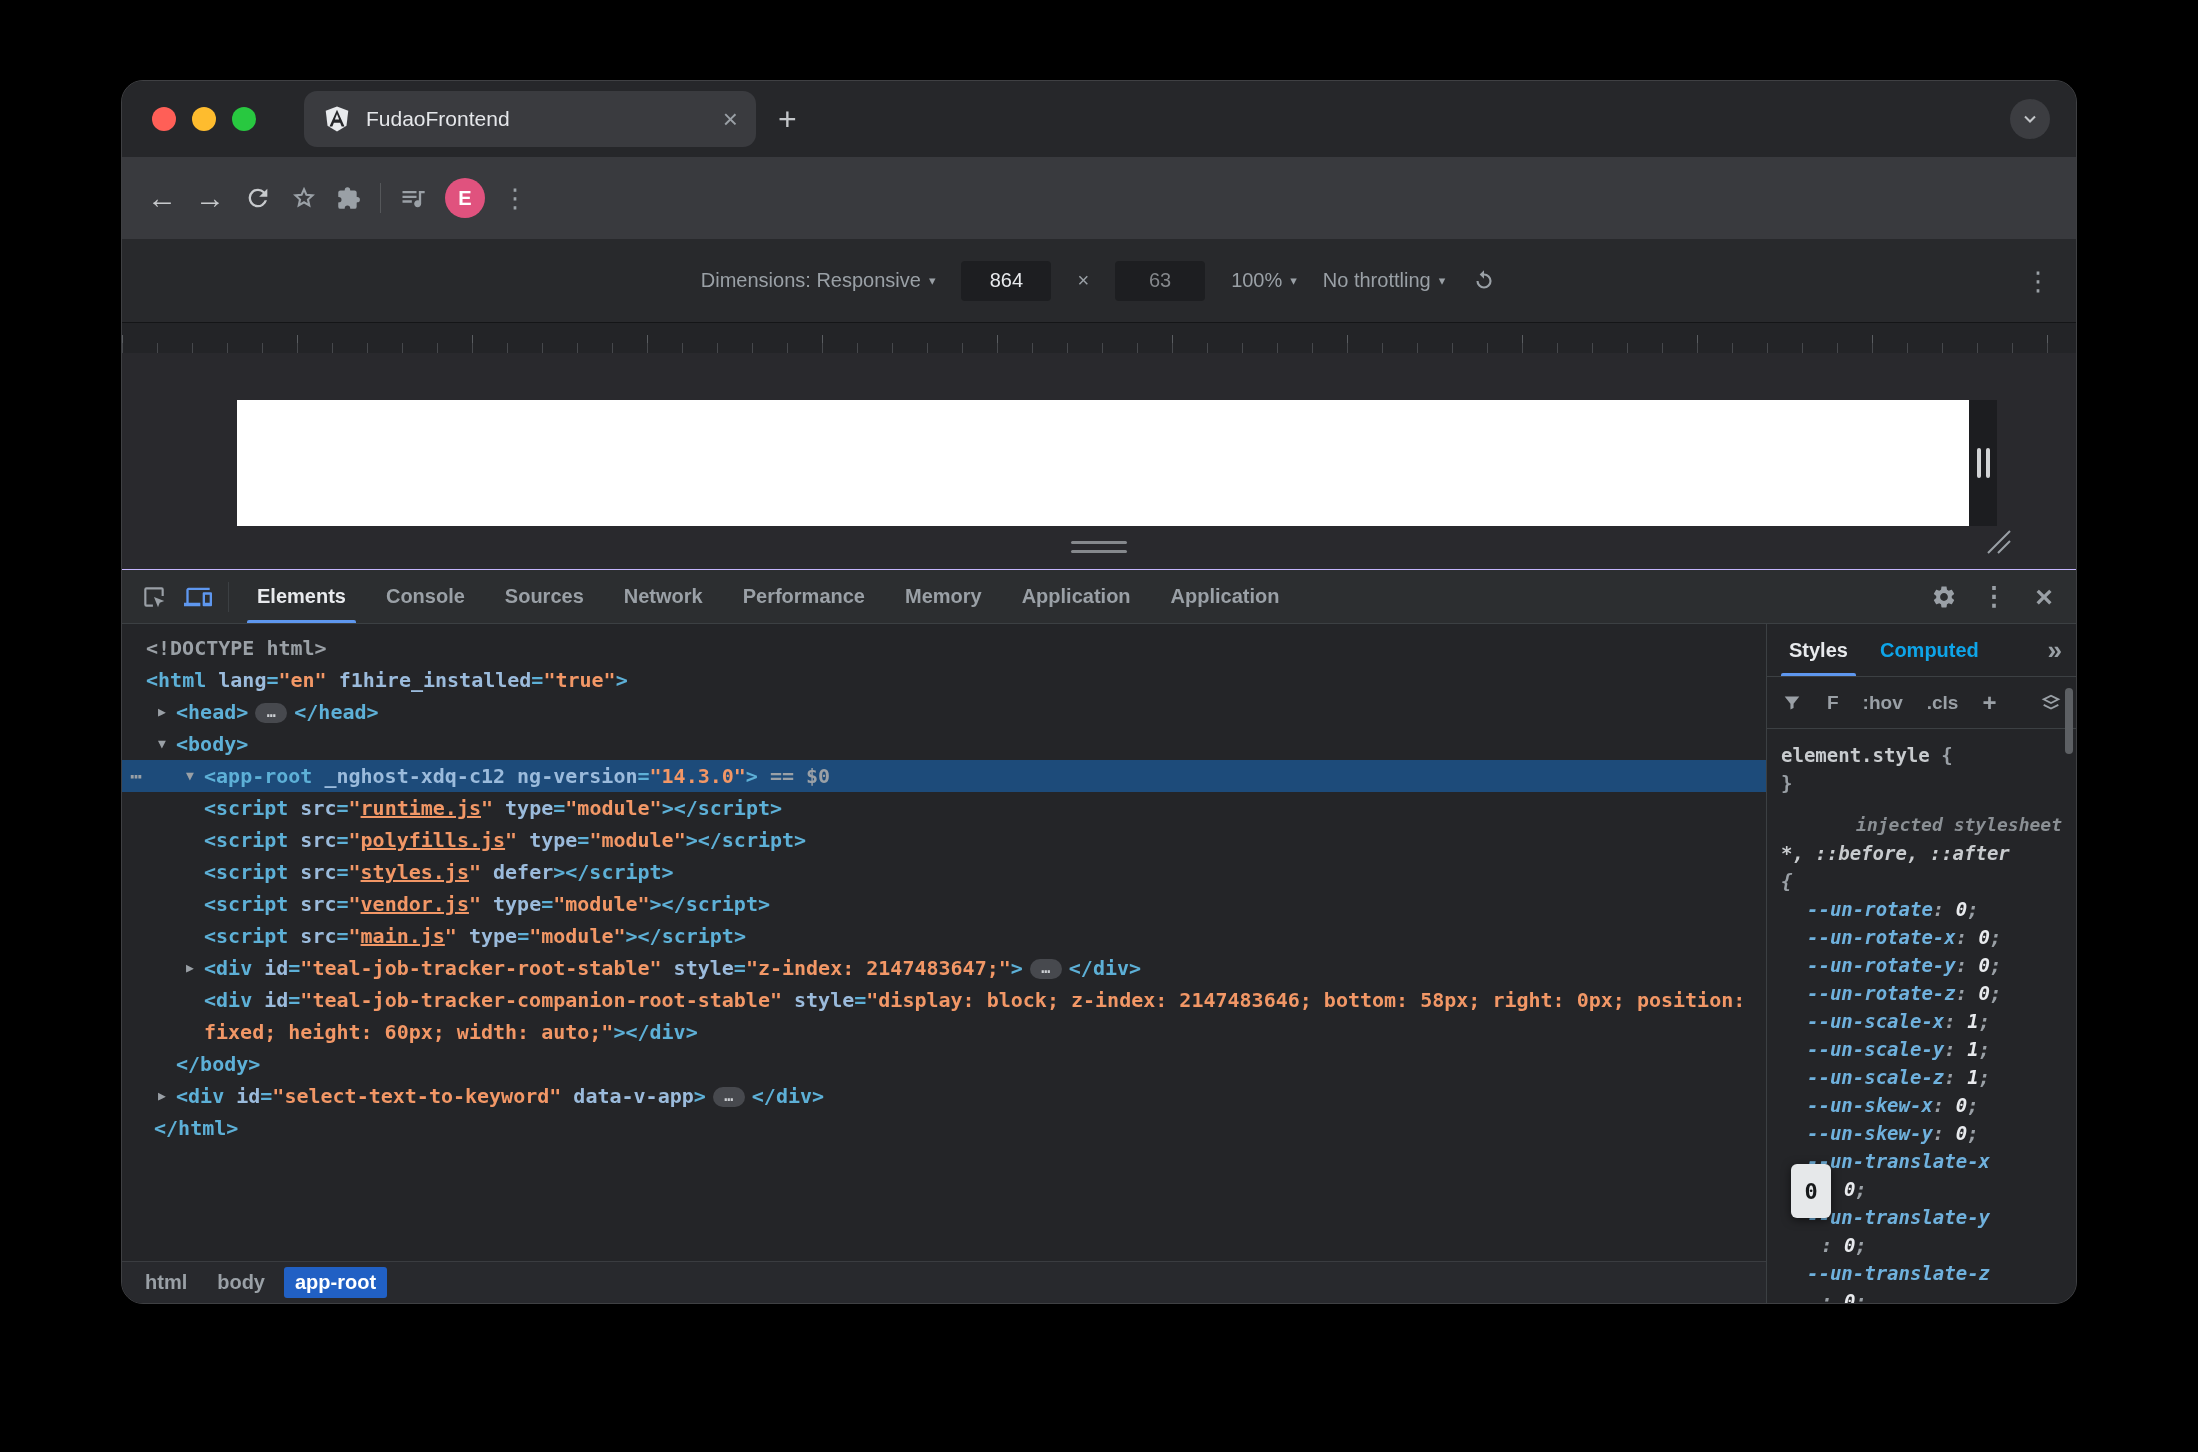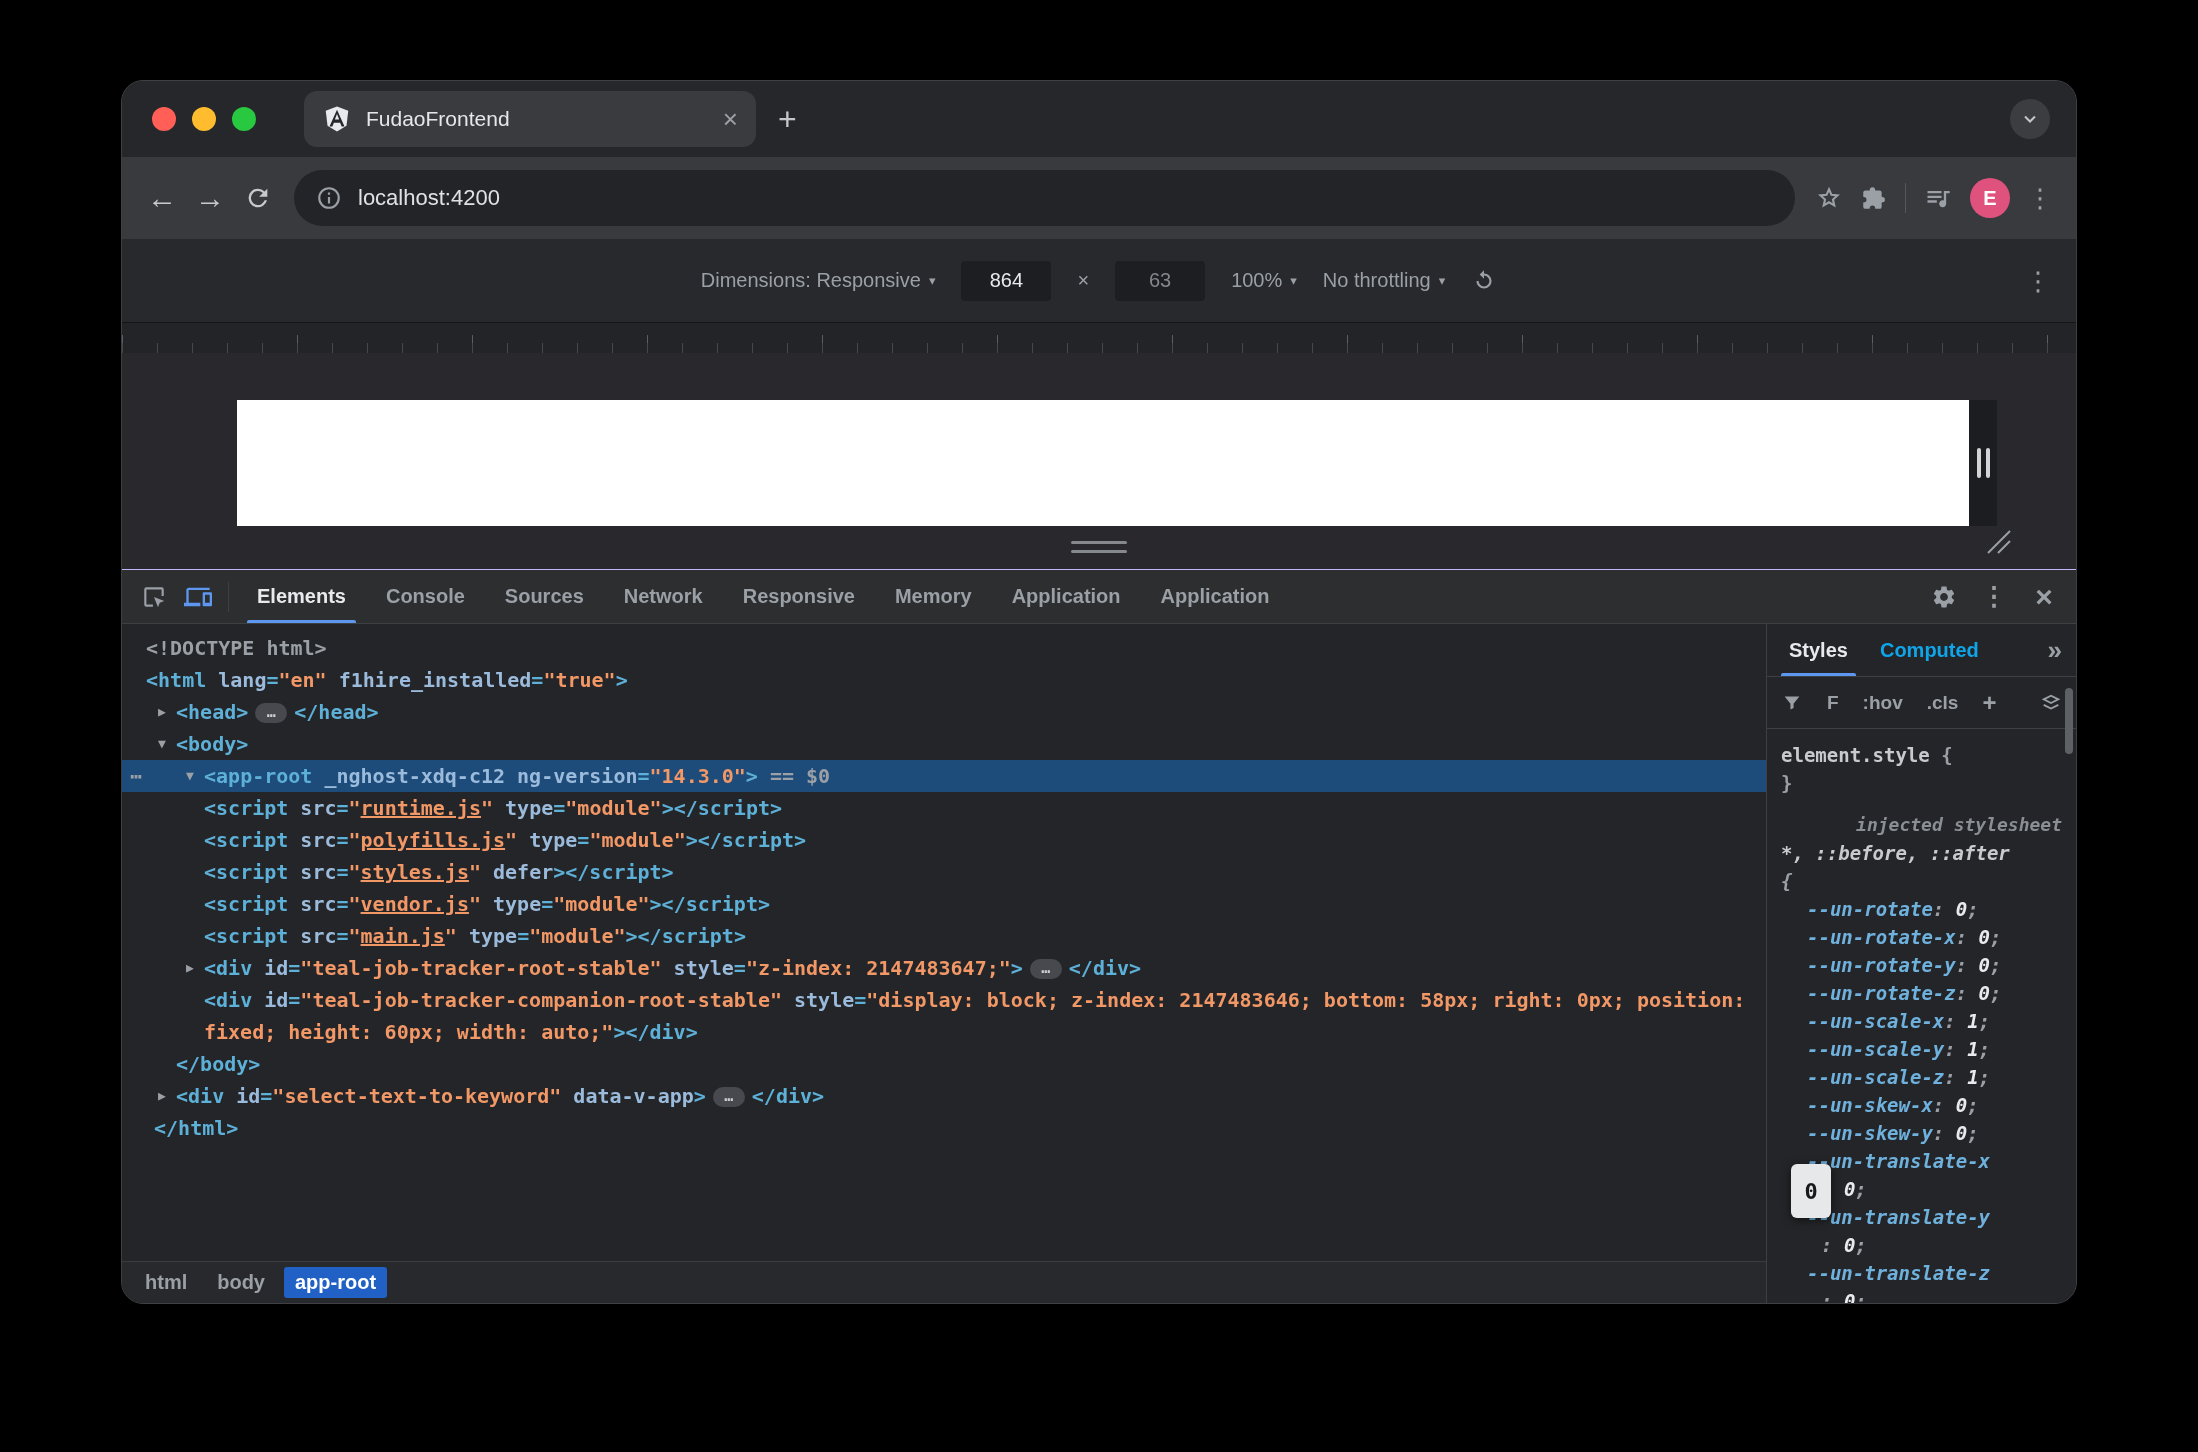--- a/index.html
+++ b/index.html
@@ -163,28 +163,20 @@
     </div>
 
     <div class="toolbar">
       <div class="nav-btn">←</div>
       <div class="nav-btn">→</div>
       <div class="nav-btn">
         <svg width="28" height="28" viewBox="0 0 24 24">
             <path fill="currentColor" d="M17.65 6.35A7.95 7.95 0 0 0 12 4a8 8 0 1 0 7.73 10h-2.08A6 6 0 1 1 12 6c1.66 0 3.14.69 4.22 1.78L13 11h7V4l-2.35 2.35z"></path>
           </svg>
       </div>
-      <div class="urlbar">
-        <span style="display:flex;color:#9aa0a6;">
-          <svg width="26" height="26" viewBox="0 0 24 24">
-              <path fill="currentColor" d="M12 2a10 10 0 1 0 0 20 10 10 0 0 0 0-20zm0 18a8 8 0 1 1 0-16 8 8 0 0 1 0 16zm-1-11h2V7h-2v2zm0 8h2v-6h-2v6z"></path>
-            </svg>
-        </span>
-        <span class="url-text">localhost:4200</span>
-      </div>
       <div class="tb-icon">
         <svg width="28" height="28" viewBox="0 0 24 24">
             <path fill="none" stroke="currentColor" stroke-width="1.8" d="M12 4.5l2.1 4.8 5.2.5-3.9 3.5 1.1 5.1-4.5-2.7-4.5 2.7 1.1-5.1L4.7 9.8l5.2-.5z"></path>
           </svg>
       </div>
       <div class="tb-icon">
         <svg width="26" height="26" viewBox="0 0 24 24">
             <path fill="currentColor" d="M20.5 11c-.28 0-.5-.22-.5-.5V7a2 2 0 0 0-2-2h-3.5c-.28 0-.5-.22-.5-.5a2.5 2.5 0 0 0-5 0c0 .28-.22.5-.5.5H5a2 2 0 0 0-2 2v3.5c0 .28.22.5.5.5a2.5 2.5 0 0 1 0 5c-.28 0-.5.22-.5.5V20a2 2 0 0 0 2 2h3.5c.28 0 .5-.22.5-.5a2.5 2.5 0 0 1 5 0c0 .28.22.5.5.5H18a2 2 0 0 0 2-2v-3.5c0-.28.22-.5.5-.5a2.5 2.5 0 0 0 0-5z"></path>
           </svg>
       </div>
@@ -252,21 +244,21 @@
           <svg width="28" height="28" viewBox="0 0 24 24">
               <path fill="currentColor" d="M4 6h18V4H4c-1.1 0-2 .9-2 2v11H0v3h14v-3H4V6zm19 2h-6c-.55 0-1 .45-1 1v10c0 .55.45 1 1 1h6c.55 0 1-.45 1-1V9c0-.55-.45-1-1-1zm-1 9h-4v-7h4v7z"></path>
             </svg>
         </div>
         <div class="dt-divider"></div>
         <div class="dt-tabs">
             <div class="dt-tab active">Elements</div>
             <div class="dt-tab">Console</div>
             <div class="dt-tab">Sources</div>
             <div class="dt-tab">Network</div>
-            <div class="dt-tab">Responsive</div>
+            <div class="dt-tab">Performance</div>
             <div class="dt-tab">Memory</div>
             <div class="dt-tab">Application</div>
             <div class="dt-tab">Application</div>
           </div>
         <div class="dt-right">
           <div class="icon-btn">
             <svg width="26" height="26" viewBox="0 0 24 24">
                 <path fill="currentColor" d="M19.14 12.94c.04-.3.06-.61.06-.94 0-.32-.02-.64-.07-.94l2.03-1.58c.18-.14.23-.41.12-.61l-1.92-3.32c-.12-.22-.37-.29-.59-.22l-2.39.96c-.5-.38-1.03-.7-1.62-.94l-.36-2.54c-.04-.24-.24-.41-.48-.41h-3.84c-.24 0-.43.17-.47.41l-.36 2.54c-.59.24-1.13.57-1.62.94l-2.39-.96c-.22-.08-.47 0-.59.22L2.74 8.87c-.12.21-.08.47.12.61l2.03 1.58c-.05.3-.09.63-.09.94s.02.64.07.94l-2.03 1.58c-.18.14-.23.41-.12.61l1.92 3.32c.12.22.37.29.59.22l2.39-.96c.5.38 1.03.7 1.62.94l.36 2.54c.05.24.24.41.48.41h3.84c.24 0 .44-.17.47-.41l.36-2.54c.59-.24 1.13-.56 1.62-.94l2.39.96c.22.08.47 0 .59-.22l1.92-3.32c.12-.22.07-.47-.12-.61l-2.01-1.58zM12 15.6c-1.98 0-3.6-1.62-3.6-3.6s1.62-3.6 3.6-3.6 3.6 1.62 3.6 3.6-1.62 3.6-3.6 3.6z"></path>
               </svg>
           </div>

